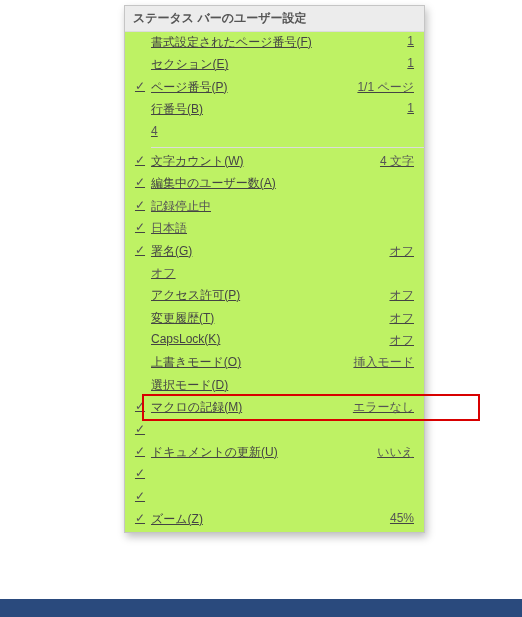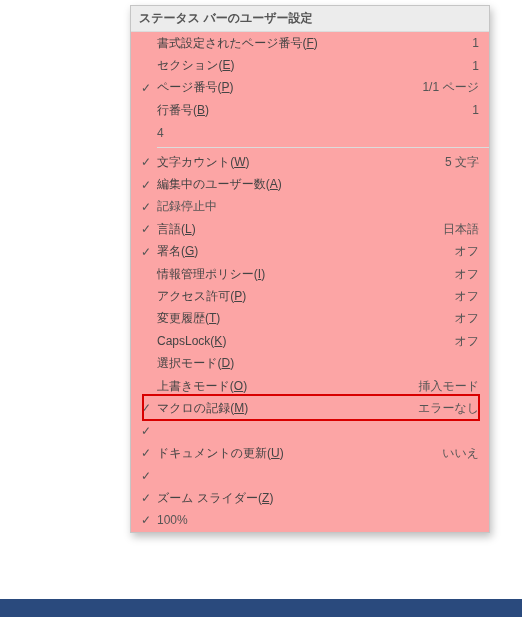--- a/index.html
+++ b/index.html
@@ -15,40 +15,40 @@
   .bg-stripe {
     position: absolute;
     left: 0; right: 0;
     bottom: 0;
     height: 18px;
     background: #2a4a7d;
   }
   .menu {
     position: absolute;
     top: 5px;
-    left: 130px;
-    width: 360px;
-    background: #fca5a5;
+    left: 124px;
+    width: 301px;
+    background: #bef264;
     border: 1px solid #c5c5c5;
     box-shadow: 2px 4px 8px rgba(0,0,0,0.25);
     color: #444;
   }
   .menu-header {
     padding: 4px 8px;
     font-weight: bold;
     border-bottom: 1px solid #dcdcdc;
     color: #555;
     background: #ececec;
   }
   .item {
     display: flex;
-    align-items: center;
     padding: 2px 10px 2px 4px;
     height: 22.4px;
     cursor: default;
+    text-decoration: underline;
   }
   .item .check {
     width: 22px;
     text-align: center;
     color: #555;
     font-size: 12px;
   }
   .item .label {
     flex: 1;
     white-space: nowrap;
@@ -100,70 +100,68 @@
         <span class="val">1</span>
       </div>
       <div class="item">
         <span class="check"></span>
         <span class="val">4</span>
       </div>
       <div class="sep"></div>
       <div class="item">
         <span class="check">✓</span>
         <span class="label">文字カウント(<span class="ak">W</span>)</span>
-        <span class="val">5 文字</span>
+        <span class="val">4 文字</span>
       </div>
       <div class="item">
         <span class="check">✓</span>
         <span class="label">編集中のユーザー数(<span class="ak">A</span>)</span>
         <span class="val"></span>
       </div>
       <div class="item">
         <span class="check">✓</span>
         <span class="val">記録停止中</span>
       </div>
       <div class="item">
         <span class="check">✓</span>
-        <span class="label">言語(<span class="ak">L</span>)</span>
         <span class="val">日本語</span>
       </div>
       <div class="item">
         <span class="check">✓</span>
         <span class="label">署名(<span class="ak">G</span>)</span>
         <span class="val">オフ</span>
       </div>
       <div class="item">
         <span class="check"></span>
-        <span class="label">情報管理ポリシー(<span class="ak">I</span>)</span>
         <span class="val">オフ</span>
       </div>
       <div class="item">
         <span class="check"></span>
         <span class="label">アクセス許可(<span class="ak">P</span>)</span>
         <span class="val">オフ</span>
       </div>
       <div class="item">
         <span class="check"></span>
         <span class="label">変更履歴(<span class="ak">T</span>)</span>
         <span class="val">オフ</span>
       </div>
       <div class="item">
         <span class="check"></span>
         <span class="label">CapsLock(<span class="ak">K</span>)</span>
         <span class="val">オフ</span>
       </div>
       <div class="item">
         <span class="check"></span>
-        <span class="label">選択モード(<span class="ak">D</span>)</span>
-        <span class="val"></span>
+        <span class="label">上書きモード(<span class="ak">O</span>)</span>
+        <span class="val">挿入モード</span>
       </div>
       <div class="item">
         <span class="check"></span>
-        <span class="label">上書きモード(<span class="ak">O</span>)</span>
-        <span class="val">挿入モード</span>
+        <span class="label">選択モード(<span class="ak">D</span>)</span>
+        <span class="val"></span>
       </div>
       <div class="item">
         <span class="check">✓</span>
         <span class="label">マクロの記録(<span class="ak">M</span>)</span>
         <span class="val">エラーなし</span>
       </div>
       <div class="item">
         <span class="check">✓</span>
         <span class="val"></span>
       </div>
@@ -171,23 +169,23 @@
         <span class="check">✓</span>
         <span class="label">ドキュメントの更新(<span class="ak">U</span>)</span>
         <span class="val">いいえ</span>
       </div>
       <div class="item">
         <span class="check">✓</span>
         <span class="val"></span>
       </div>
       <div class="item">
         <span class="check">✓</span>
-        <span class="label">ズーム スライダー(<span class="ak">Z</span>)</span>
         <span class="val"></span>
       </div>
       <div class="item">
         <span class="check">✓</span>
-        <span class="val">100%</span>
+        <span class="label">ズーム(<span class="ak">Z</span>)</span>
+        <span class="val">45%</span>
       </div>
     </div>
 </div>
 
 <div class="highlight" style="left: 142px; width: 338px; top: 394.25px; height: 26.3906px;"></div>
 
 </body></html>

